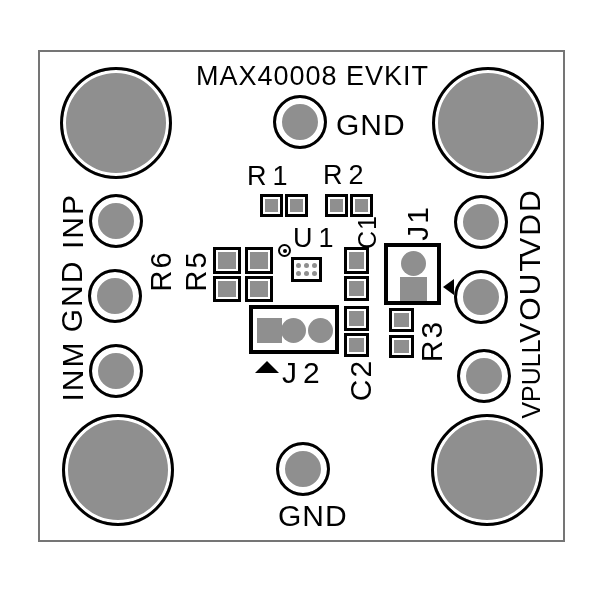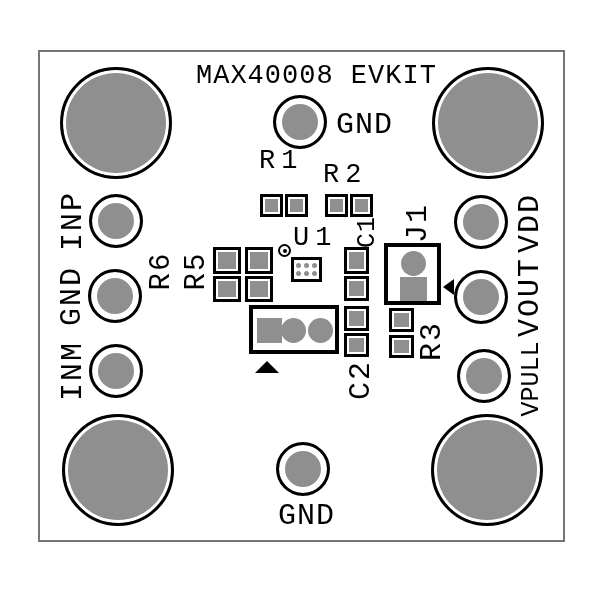--- a/index.html
+++ b/index.html
@@ -1,18 +1,18 @@
 <!DOCTYPE html>
 <html style="--copper: #8f8f8f; --silk: #000000; --outline: #757575;"><head>
 <meta charset="utf-8">
 <style>
   html,body{margin:0;padding:0;background:#fff;}
   .screen{
     position:relative;width:600px;height:600px;background:#ffffff;overflow:hidden;
-    font-family:Liberation Mono, monospace;color:var(--silk,#000);
+    font-family:Liberation Sans, sans-serif;color:var(--silk,#000);
   }
   .board{
     position:absolute;left:38px;top:50px;width:527px;height:492px;
     border:2px solid var(--outline,#757575);box-sizing:border-box;background:#fff;
   }
   .corner{
     position:absolute;width:112px;height:112px;border-radius:50%;
     border:3px solid var(--silk,#000);background:var(--copper,#8f8f8f);
     box-shadow:inset 0 0 0 3px #fff;box-sizing:border-box;
   }
@@ -88,21 +88,21 @@
   <div class="pad-circle" style="left:89px;top:344px;"></div>
   <div class="rot" style="left:73px;top:371px;">INM</div>
 
   <div class="pad-circle" style="left:454px;top:195px;"></div>
   <div class="rot" style="left:530px;top:223px;">VDD</div>
   <div class="pad-circle" style="left:454px;top:270px;"></div>
   <div class="rot" style="left:530px;top:297px;">VOUT</div>
   <div class="pad-circle" style="left:457px;top:349px;"></div>
   <div class="rot" style="left:531px;top:379px;font-size:25px;letter-spacing:0;">VPULL</div>
 
-  <div class="lbl lbl-comp" style="left:247px;top:148px;margin-left:12px;">R1</div>
+  <div class="lbl lbl-comp" style="left:247px;top:163px;">R1</div>
   <div class="lbl lbl-comp" style="left:323px;top:162px;">R2</div>
   <div class="pad-rect" style="left:260px;top:194px;width:23px;height:23px;"></div>
   <div class="pad-rect" style="left:285px;top:194px;width:23px;height:23px;"></div>
   <div class="pad-rect" style="left:325px;top:194px;width:23px;height:23px;"></div>
   <div class="pad-rect" style="left:350px;top:194px;width:23px;height:23px;"></div>
 
   <div class="rot" style="left:161px;top:271px;font-size:29px;">R6</div>
   <div class="rot" style="left:196px;top:271px;font-size:29px;">R5</div>
   <div class="pad-rect" style="left:213px;top:247px;width:28px;height:27px;"></div>
   <div class="pad-rect" style="left:213px;top:276px;width:28px;height:26px;"></div>
@@ -141,14 +141,15 @@
     <div class="fill-sq" style="left:12px;top:30px;width:27px;height:24px;"></div>
   </div>
   <div class="tri-left"></div>
 
   <div class="box" style="left:249px;top:305px;width:90px;height:49px;">
     <div class="fill-sq" style="left:4px;top:9px;width:25px;height:25px;"></div>
     <div class="fill-circle" style="left:28px;top:9px;width:25px;height:25px;"></div>
     <div class="fill-circle" style="left:55px;top:9px;width:25px;height:25px;"></div>
   </div>
   <div class="tri-up"></div>
+  <div class="lbl" style="left:282px;top:358px;font-size:30px;letter-spacing:6px;">J2</div>
 
 </div>
 
 </body></html>

